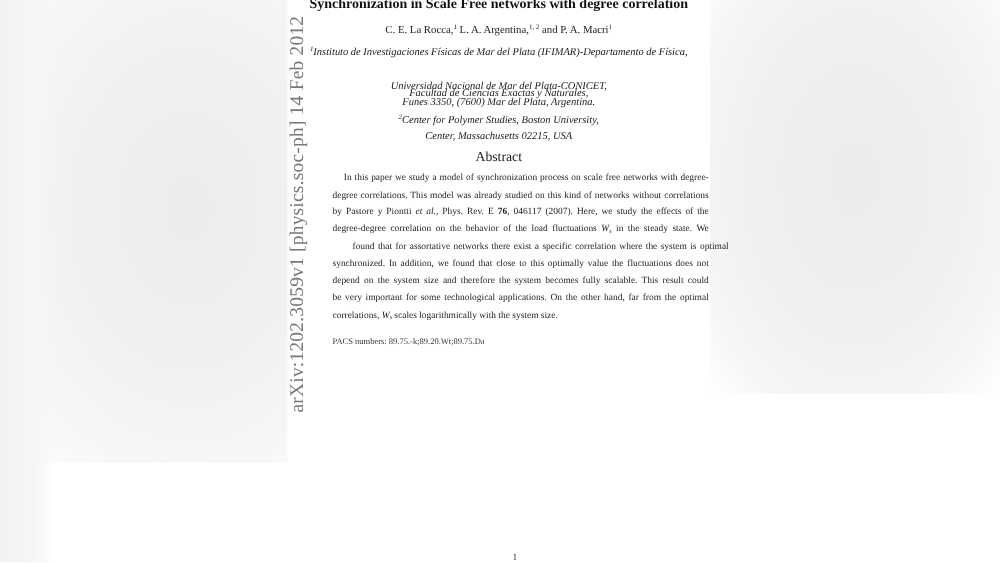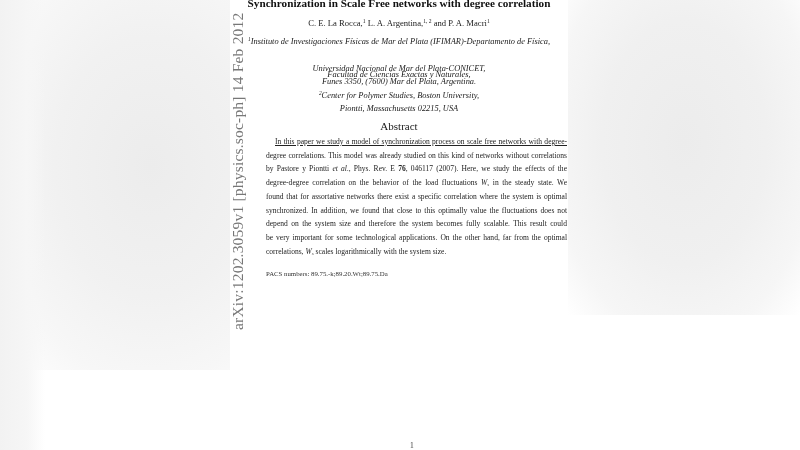--- a/index.html
+++ b/index.html
@@ -69,29 +69,29 @@
 
 <div class="line center aff" style="top:37px;">
   <sup>1</sup><span>Instituto de Investigaciones Físicas de Mar del Plata (IFIMAR)-Departamento de Física,</span>
 </div>
 <div class="line center aff" style="top:51px;margin-top:19px;">Facultad de Ciencias Exactas y Naturales,</div>
 <div class="line center aff" style="top:64px;">Universidad Nacional de Mar del Plata-CONICET,</div>
 <div class="line center aff" style="top:77px;">Funes 3350, (7600) Mar del Plata, Argentina.</div>
 <div class="line center aff" style="top:91px;">
   <sup>2</sup><span>Center for Polymer Studies, Boston University,</span>
 </div>
-<div class="line center aff" style="top:104px;">Piontti, Massachusetts 02215, USA</div>
+<div class="line center aff" style="top:104px;">Center, Massachusetts 02215, USA</div>
 
 <div class="line center abstract-head">Abstract</div>
 
-<div class="line abs" style="top:137px; text-indent:9px;text-decoration:underline;">In this paper we study a model of synchronization process on scale free networks with degree-</div>
+<div class="line abs" style="top:137px; text-indent:9px;">In this paper we study a model of synchronization process on scale free networks with degree-</div>
 <div class="line abs" style="top:150.7px;">degree correlations. This model was already studied on this kind of networks without correlations</div>
 <div class="line abs" style="top:164.4px;"><span>by Pastore y Piontti</span><span class="it"> et al.</span><span>, Phys. Rev. E </span><span class="b">76</span><span>, 046117 (2007). Here, we study the effects of the</span></div>
 <div class="line abs" style="top:178.1px;"><span>degree-degree correlation on the behavior of the load fluctuations </span><span class="it">W</span><sub class="it">s</sub><span> in the steady state. We</span></div>
-<div class="line abs" style="top:191.8px;">found that for assortative networks there exist a specific correlation where the system is optimal</div>
+<div class="line abs" style="top:191.8px;margin-left:16px;">found that for assortative networks there exist a specific correlation where the system is optimal</div>
 <div class="line abs" style="top:205.5px;">synchronized. In addition, we found that close to this optimally value the fluctuations does not</div>
 <div class="line abs" style="top:219.2px;">depend on the system size and therefore the system becomes fully scalable. This result could</div>
 <div class="line abs" style="top:232.9px;">be very important for some technological applications. On the other hand, far from the optimal</div>
 <div class="line abs last" style="top:246.6px;"><span>correlations, </span><span class="it">W</span><sub class="it">s</sub><span> scales logarithmically with the system size.</span></div>
 
 <div class="line pacs">PACS numbers: 89.75.-k;89.20.Wt;89.75.Da</div>
 
 <div class="line pagenum">1</div>
 
 </body></html>

